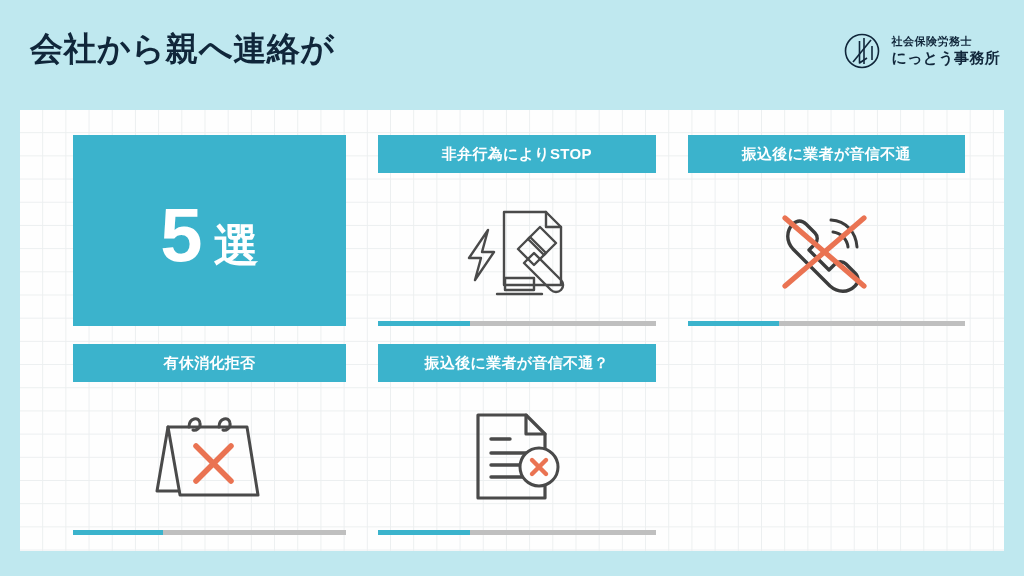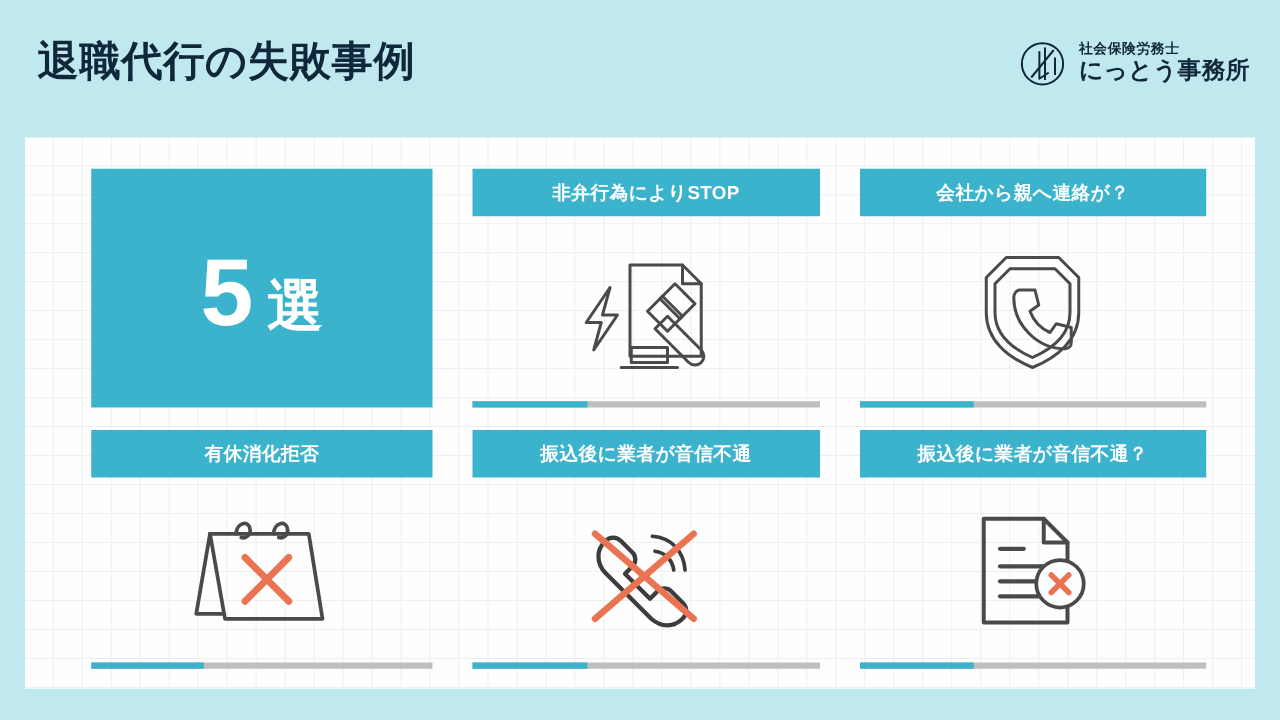--- a/index.html
+++ b/index.html
@@ -50,21 +50,21 @@
   #logo-text { display: flex; flex-direction: column; justify-content: center; }
   #logo-sub {
     font-size: 11px;
     font-weight: 700;
     color: #10263a;
     letter-spacing: 0.5px;
     line-height: 1.25;
     white-space: nowrap;
   }
   #logo-main {
-    font-size: 19px;
+    font-size: 15px;
     font-weight: 700;
     color: #10263a;
     letter-spacing: 0.3px;
     line-height: 1.2;
     white-space: nowrap;
   }
 
   
   #panel {
     position: absolute;
@@ -158,21 +158,21 @@
     position: absolute;
     left: 0; top: 0; bottom: 0;
     background: #3bb3cc;
   }
 </style>
 </head>
 <body>
 
 <div id="header">
 
-  <div id="page-title">退職代行の失敗事例</div>
+  <div id="page-title">会社から親へ連絡が</div>
 
   <div id="logo">
     <span id="logo-mark">
       <svg width="44" height="44" viewBox="0 0 44 44" aria-hidden="true">
         <circle cx="21" cy="22" r="16.5" fill="none" stroke="#10263a" stroke-width="1.6"></circle>
         <path d="M12 33 L30 11" fill="none" stroke="#10263a" stroke-width="1.6"></path>
         <path d="M23 9 L23 35" fill="none" stroke="#10263a" stroke-width="1.6"></path>
         <path d="M18.5 12 L18.5 34 L26 29" fill="none" stroke="#10263a" stroke-width="1.6" stroke-linejoin="round"></path>
         <path d="M31 17 L31 31" fill="none" stroke="#10263a" stroke-width="1.6"></path>
       </svg>
@@ -217,32 +217,38 @@
               <path d="M40 100 H85"></path>
             </g>
           </svg>
         </span>
       </div>
       <div class="progress">
         <div class="progress-fill" style="width:33%"></div>
       </div>
     </div>
 
+
     <div class="card">
-      <div class="card-header">会社から親へ連絡が？</div>
+      <div class="card-header">振込後に業者が音信不通</div>
       <div class="card-body">
         <span>
-          <svg width="104" height="106" viewBox="0 0 104 106" aria-hidden="true">
-            <g fill="none" stroke="#4a4a4a" stroke-width="2.4" stroke-linejoin="round" stroke-linecap="round">
-
-              <path d="M31 12 H73 L89 28 V56 C89 78 72 92 52 100 C32 92 15 78 15 56 V28 Z"></path>
-
-              <path d="M34 21 H70 L82 33 V56 C82 74 68 85 52 92 C36 85 22 74 22 56 V33 Z"></path>
-
-              <path d="M42 38 H54 L57 50 L50 55 C53 63 59 69 66 72 L71 65 L83 68 V80 C83 83 81 85 78 85 C56 85 37 66 37 44 C37 41 39 38 42 38 Z"></path>
+          <svg width="118" height="106" viewBox="0 0 118 106" aria-hidden="true">
+            <g fill="none" stroke="#3c3c3c" stroke-width="3.4" stroke-linejoin="round" stroke-linecap="round">
+
+              <path d="M26 30 C19 37 19 47 26 55 L63 92 C71 99 81 99 88 92 C92 88 92 83 88 79 L79 70 C76 67 71 67 68 70 L62 76 L42 56 L48 50 C51 47 51 42 48 39 L39 30 C35 26 30 26 26 30 Z"></path>
+            </g>
+            <g fill="none" stroke="#3c3c3c" stroke-width="3" stroke-linecap="round">
+
+              <path d="M66 38 C74 39 80 45 81 53"></path>
+              <path d="M64 26 C79 27 89 38 90 53"></path>
+            </g>
+            <g fill="none" stroke="#ea7352" stroke-width="5.2" stroke-linecap="round">
+              <path d="M18 24 L97 92"></path>
+              <path d="M97 24 L18 92"></path>
             </g>
           </svg>
         </span>
       </div>
       <div class="progress">
         <div class="progress-fill" style="width:33%"></div>
       </div>
     </div>
 
     <div class="card">
@@ -255,46 +261,20 @@
               <path d="M17 24 L6 88 H28"></path>
 
               <path d="M17 24 H96 L107 92 H29 Z"></path>
 
               <path d="M38 24 C38 15 48 13 49 20 C50 25 45 28 42 27"></path>
               <path d="M68 24 C68 15 78 13 79 20 C80 25 75 28 72 27"></path>
             </g>
             <g fill="none" stroke="#ea7352" stroke-width="5.5" stroke-linecap="round">
               <path d="M45 43 L80 78"></path>
               <path d="M80 43 L45 78"></path>
-            </g>
-          </svg>
-        </span>
-      </div>
-      <div class="progress">
-        <div class="progress-fill" style="width:33%"></div>
-      </div>
-    </div>
-
-    <div class="card">
-      <div class="card-header">振込後に業者が音信不通</div>
-      <div class="card-body">
-        <span>
-          <svg width="118" height="106" viewBox="0 0 118 106" aria-hidden="true">
-            <g fill="none" stroke="#3c3c3c" stroke-width="3.4" stroke-linejoin="round" stroke-linecap="round">
-
-              <path d="M26 30 C19 37 19 47 26 55 L63 92 C71 99 81 99 88 92 C92 88 92 83 88 79 L79 70 C76 67 71 67 68 70 L62 76 L42 56 L48 50 C51 47 51 42 48 39 L39 30 C35 26 30 26 26 30 Z"></path>
-            </g>
-            <g fill="none" stroke="#3c3c3c" stroke-width="3" stroke-linecap="round">
-
-              <path d="M66 38 C74 39 80 45 81 53"></path>
-              <path d="M64 26 C79 27 89 38 90 53"></path>
-            </g>
-            <g fill="none" stroke="#ea7352" stroke-width="5.2" stroke-linecap="round">
-              <path d="M18 24 L97 92"></path>
-              <path d="M97 24 L18 92"></path>
             </g>
           </svg>
         </span>
       </div>
       <div class="progress">
         <div class="progress-fill" style="width:33%"></div>
       </div>
     </div>
 
     <div class="card">

